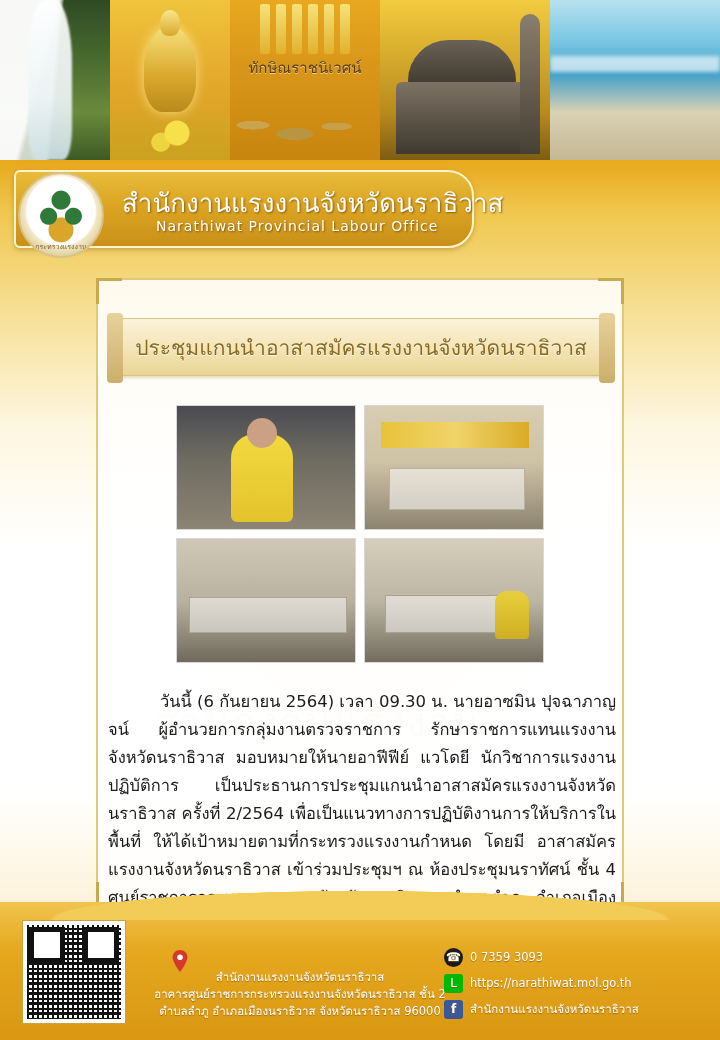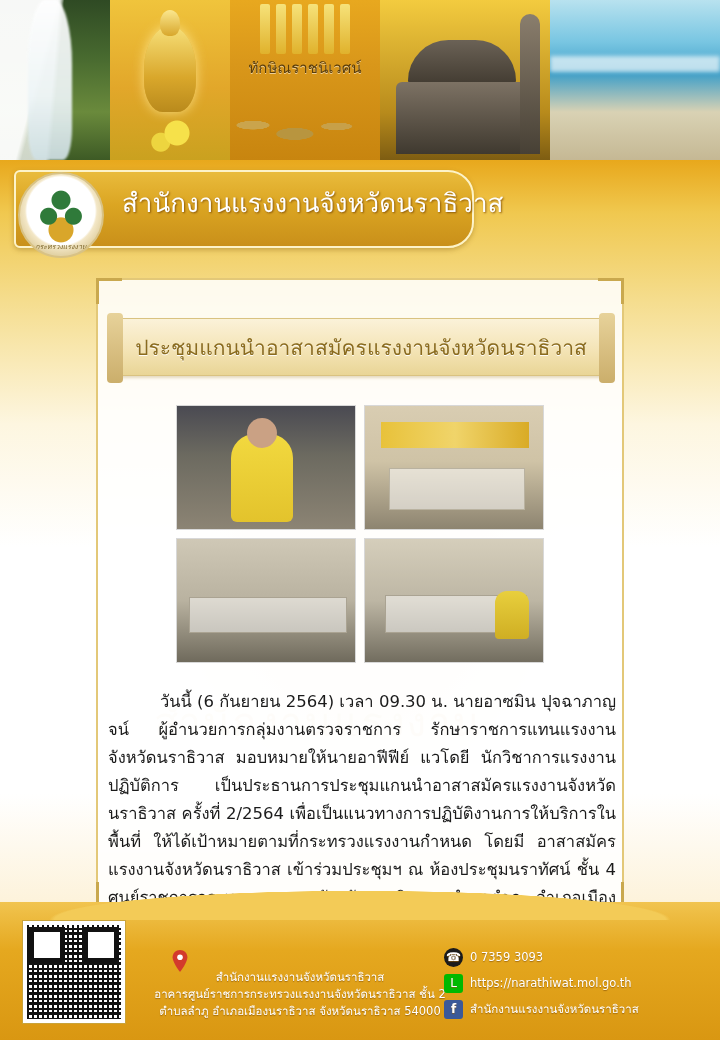--- a/index.html
+++ b/index.html
@@ -155,21 +155,20 @@
     text-shadow: 1px 1px 2px rgba(120,70,0,.8);
     white-space:nowrap;
   }
   .seal {
     position:absolute; top:172px; left:18px; width:86px; height:86px;
     border-radius:50%;
     background: radial-gradient(circle at 50% 45%, #ffffff 0 34px, #f3e7c7 36px, #e3d3a6 44px);
     border: 2px solid #d8c285;
     display:flex; align-items:center; justify-content:center;
     overflow:hidden;
-    font-style:italic;
   }
   .seal .emblem{
     width:62px; height:62px;
     background:
       radial-gradient(circle at 50% 26%, #2f7a3a 0 9px, transparent 10px),
       radial-gradient(circle at 30% 52%, #2f7a3a 0 8px, transparent 9px),
       radial-gradient(circle at 70% 52%, #2f7a3a 0 8px, transparent 9px),
       radial-gradient(circle at 50% 74%, #d9a62a 0 12px, transparent 13px);
   }
   .seal .seal-label{
@@ -325,20 +324,21 @@
     <div class="flower"></div>
     <div class="fruit"></div>
   </div>
 
   <div class="gold-body"></div>
   <div class="watermark"></div>
   <div class="watermark-text">สำนักงานแรงงาน</div>
 
   <div class="header-band">
     <div class="th">สำนักงานแรงงานจังหวัดนราธิวาส</div>
+    <div class="en">Narathiwat Provincial Labour Office</div>
   </div>
   <div class="seal">
     <div class="emblem"></div>
     <div class="seal-label">กระทรวงแรงงาน</div>
   </div>
 
   <div class="card">
     <div class="card-corner cc-tl"></div>
     <div class="card-corner cc-tr"></div>
     <div class="card-corner cc-bl"></div>
@@ -365,21 +365,21 @@
     </div>
 
     <svg class="pin-icon" viewBox="0 0 16 22">
       <path d="M8 0C3.8 0 0.6 3.2 0.6 7.3 0.6 12.8 8 22 8 22s7.4-9.2 7.4-14.7C15.4 3.2 12.2 0 8 0z" fill="#d33a2c"></path>
       <circle cx="8" cy="7.2" r="2.8" fill="#ffffff"></circle>
     </svg>
 
     <div class="addr">
       <div>สำนักงานแรงงานจังหวัดนราธิวาส</div>
       <div>อาคารศูนย์ราชการกระทรวงแรงงานจังหวัดนราธิวาส ชั้น 2</div>
-      <div>ตำบลลำภู อำเภอเมืองนราธิวาส จังหวัดนราธิวาส  54000</div>
+      <div>ตำบลลำภู อำเภอเมืองนราธิวาส จังหวัดนราธิวาส  96000</div>
     </div>
 
     <div class="contact">
       <div class="contact-row">
         <span class="ic ic-phone">☎</span>
         <span>0 7359 3093</span>
       </div>
       <div class="contact-row">
         <span class="ic ic-line">L</span>
         <span>https://narathiwat.mol.go.th</span>

